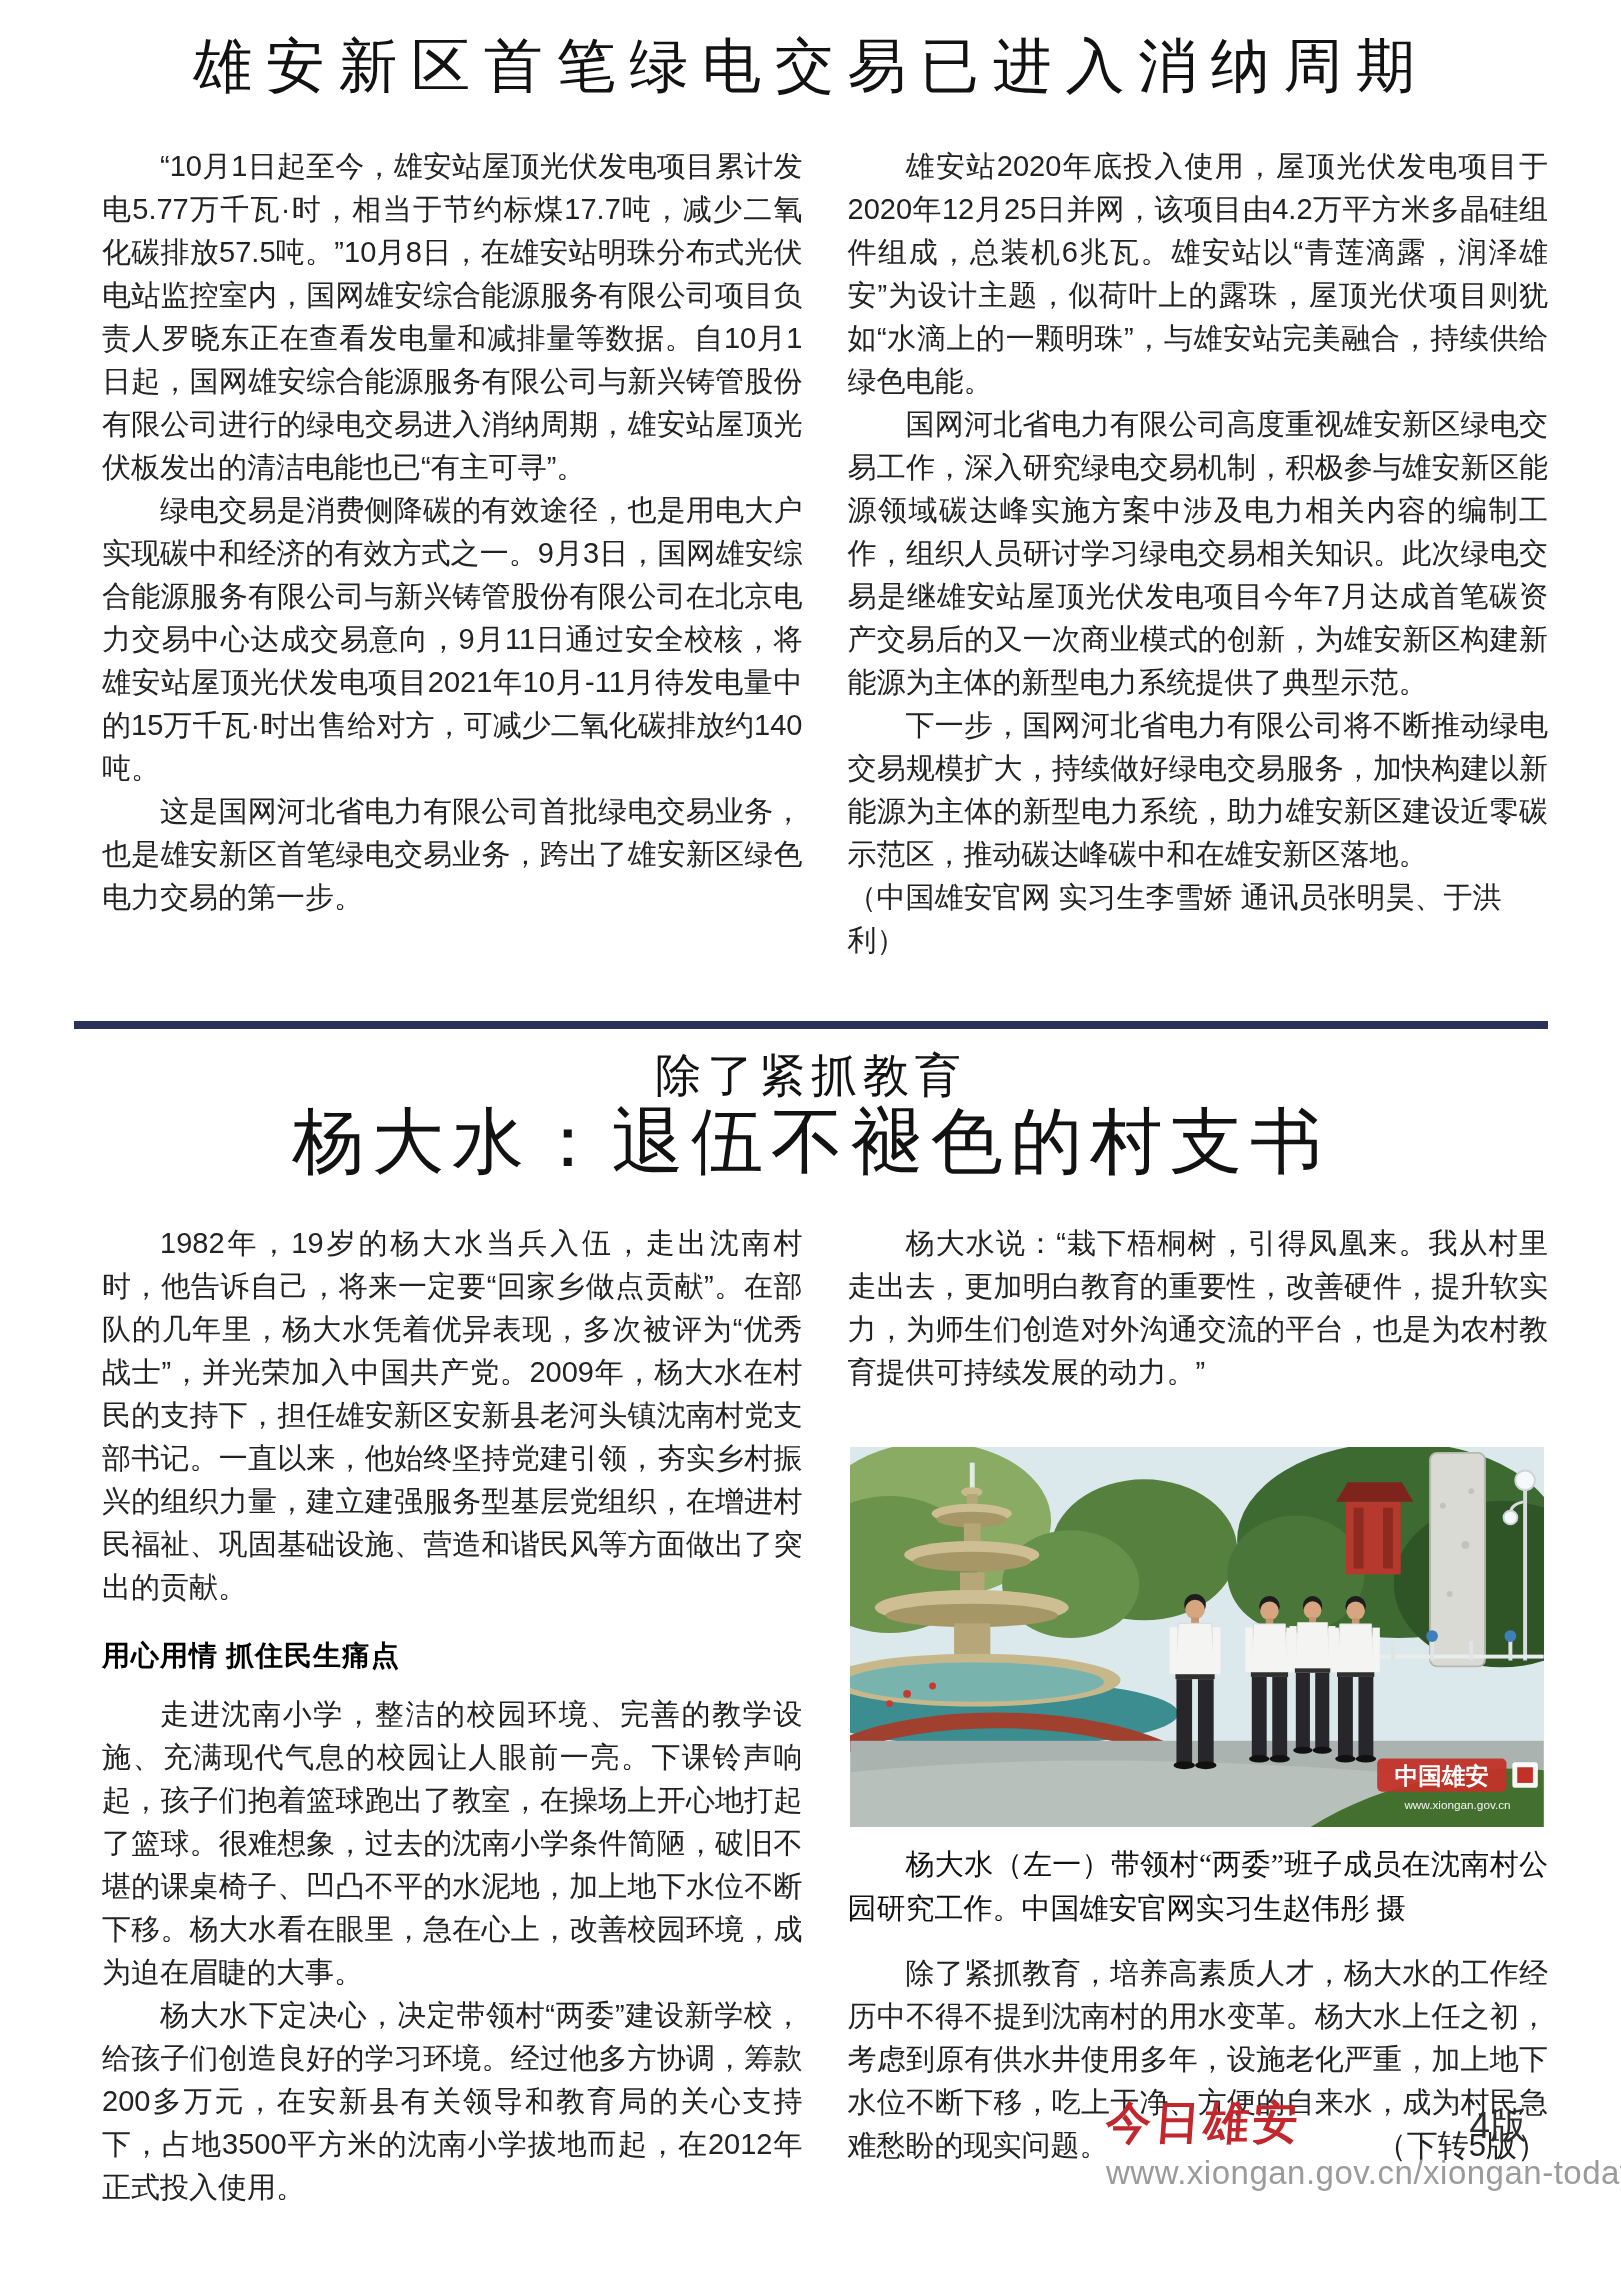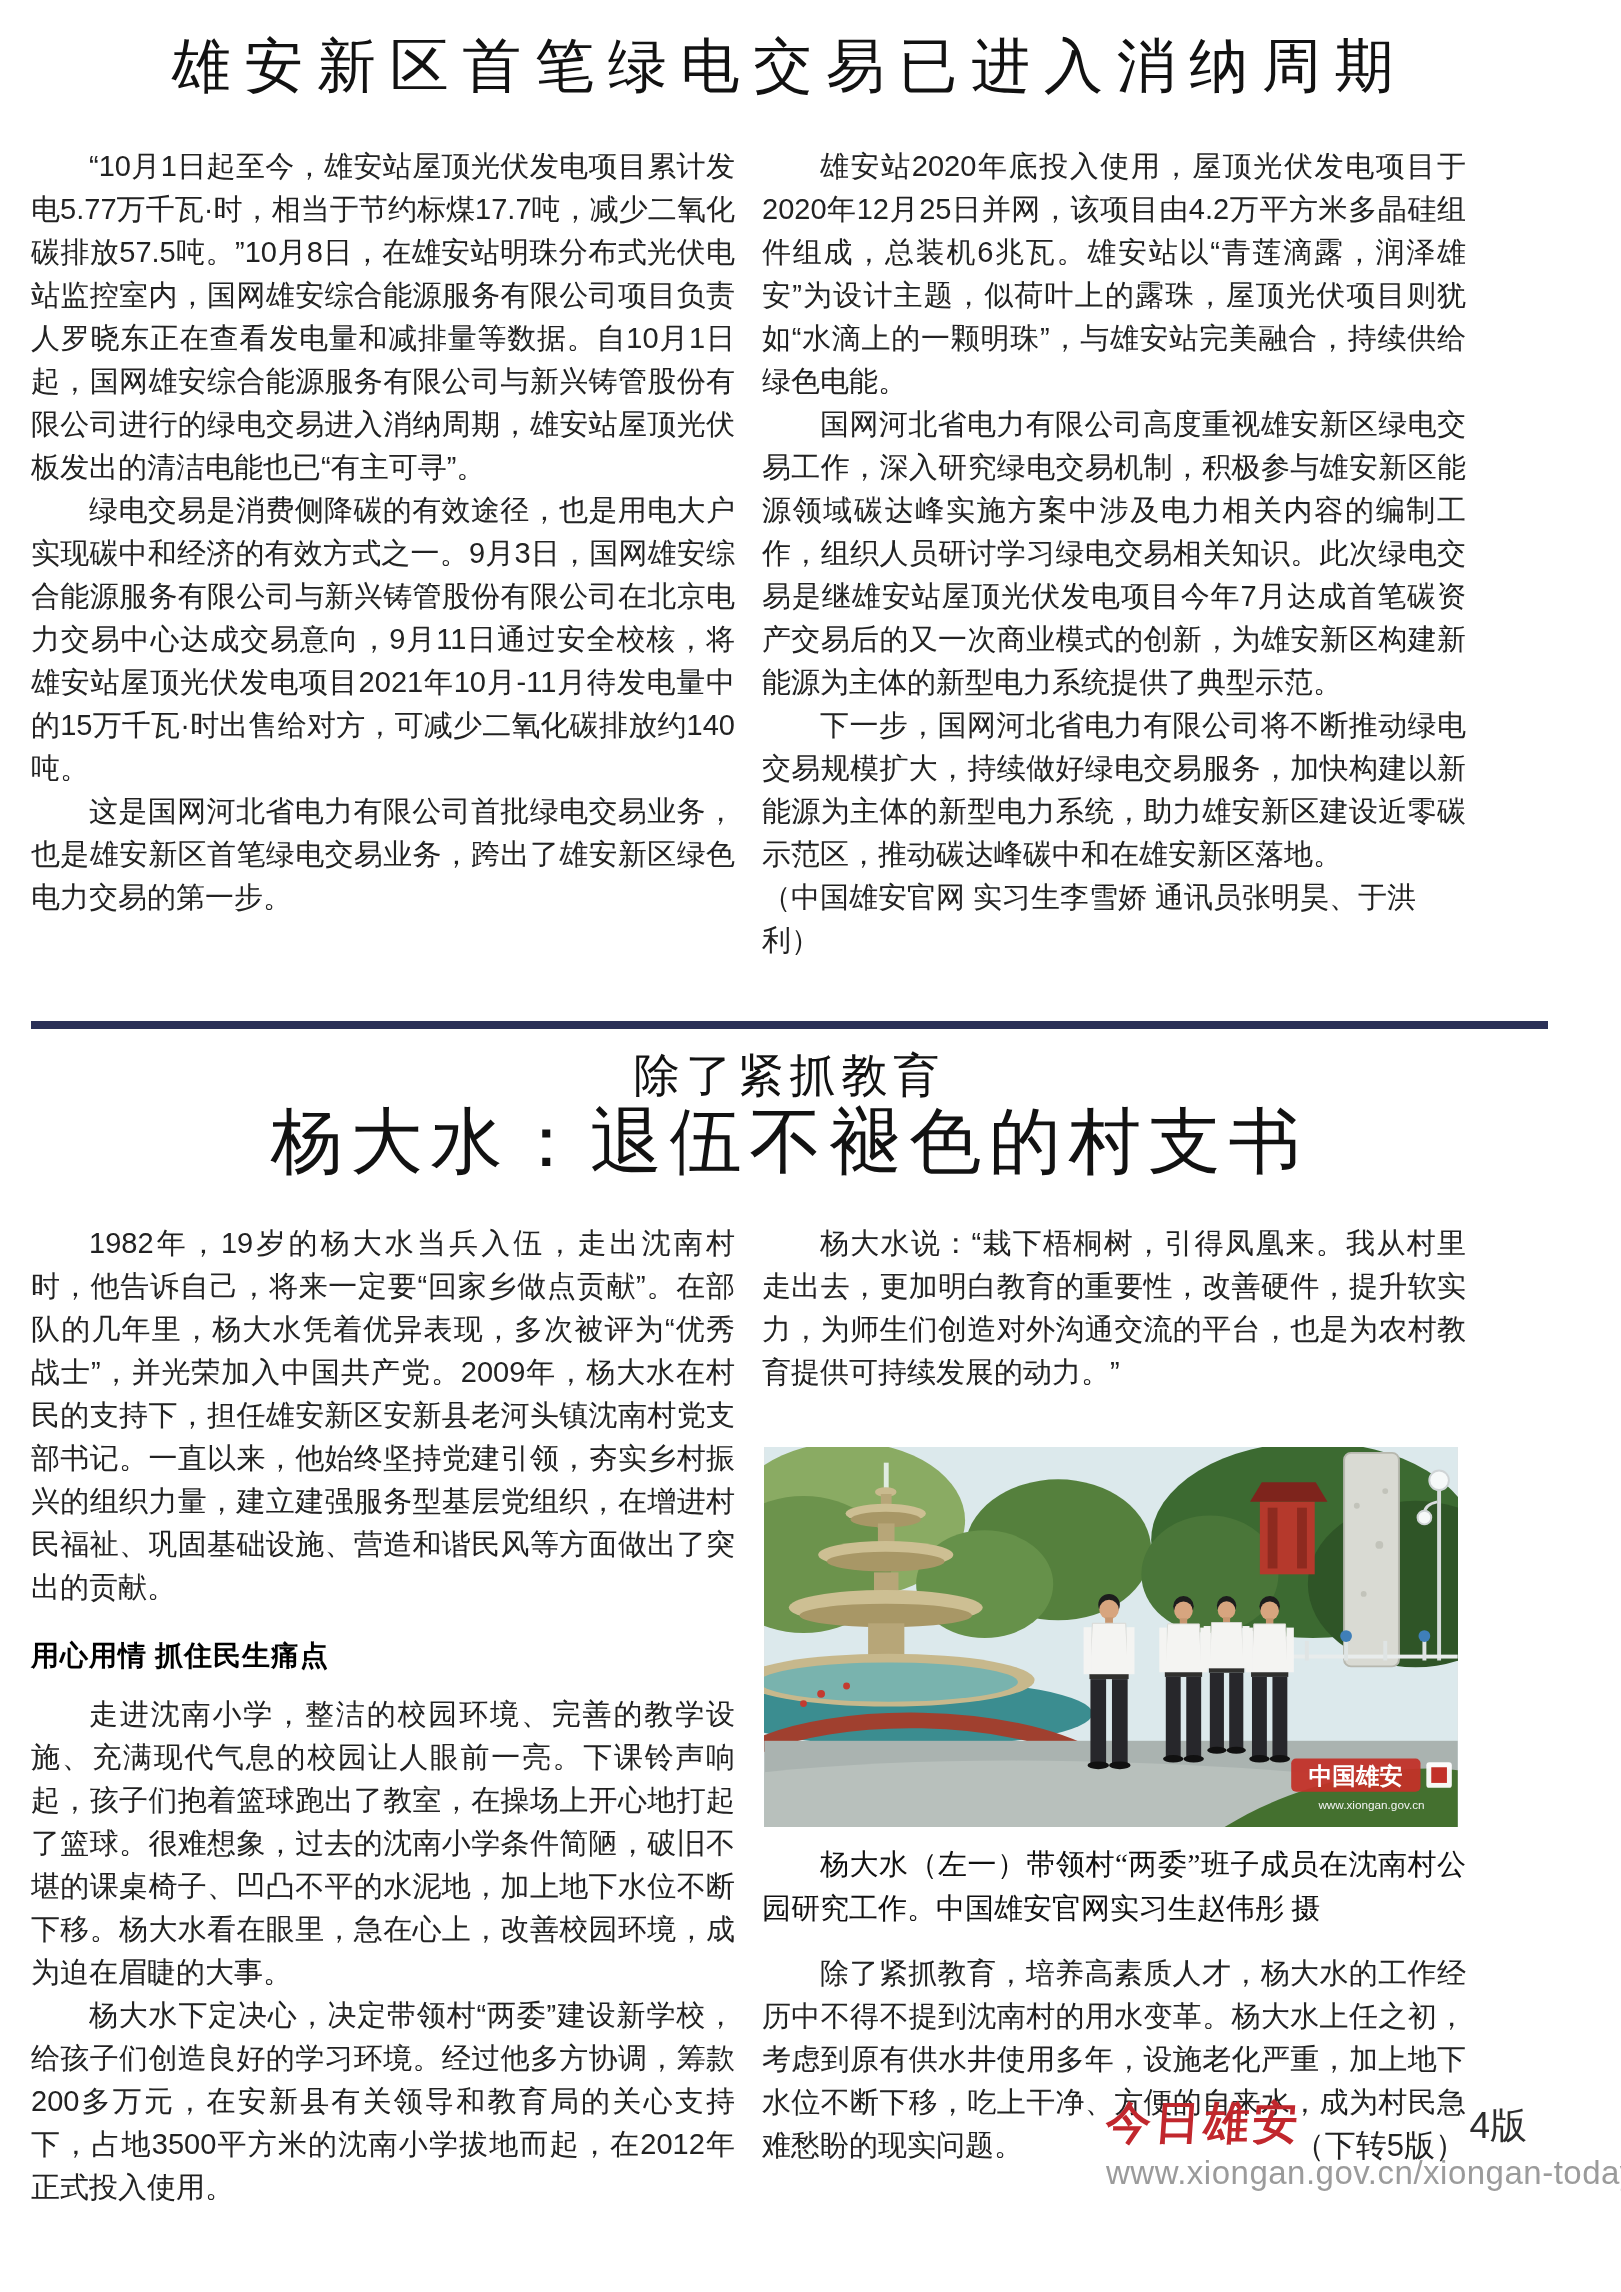--- a/index.html
+++ b/index.html
@@ -4,35 +4,35 @@
 <style>
   html,body{margin:0;padding:0;}
   body{
     width:1621px;height:2293px;
     background:#ffffff;
     font-family:"Liberation Sans",sans-serif;
     color:#1c1c1c;
     position:relative;
     overflow:hidden;
   }
-  .page{padding:0 73px 0 31px;}
+  .page{padding:0 73px 0 74px;}
 
   
   .a1-title{
     margin-top:25.5px;
     text-align:center;
     font-family:"Liberation Serif",serif;
     font-weight:500;
     font-size:59px;
     line-height:80px;
     letter-spacing:13.7px;
     color:#121212;
     white-space:nowrap;
   }
-  .cols{display:flex;gap:27px;margin-top:9.8px;}
+  .cols{display:flex;gap:45px;margin-top:9.8px;margin-left:28px;}
   .col{width:704px;}
   p.body{
     font-size:29px;
     line-height:43px;
     text-align:justify;
     text-indent:2em;
     margin:0;
     color:#222;
   }
   p.byline{

